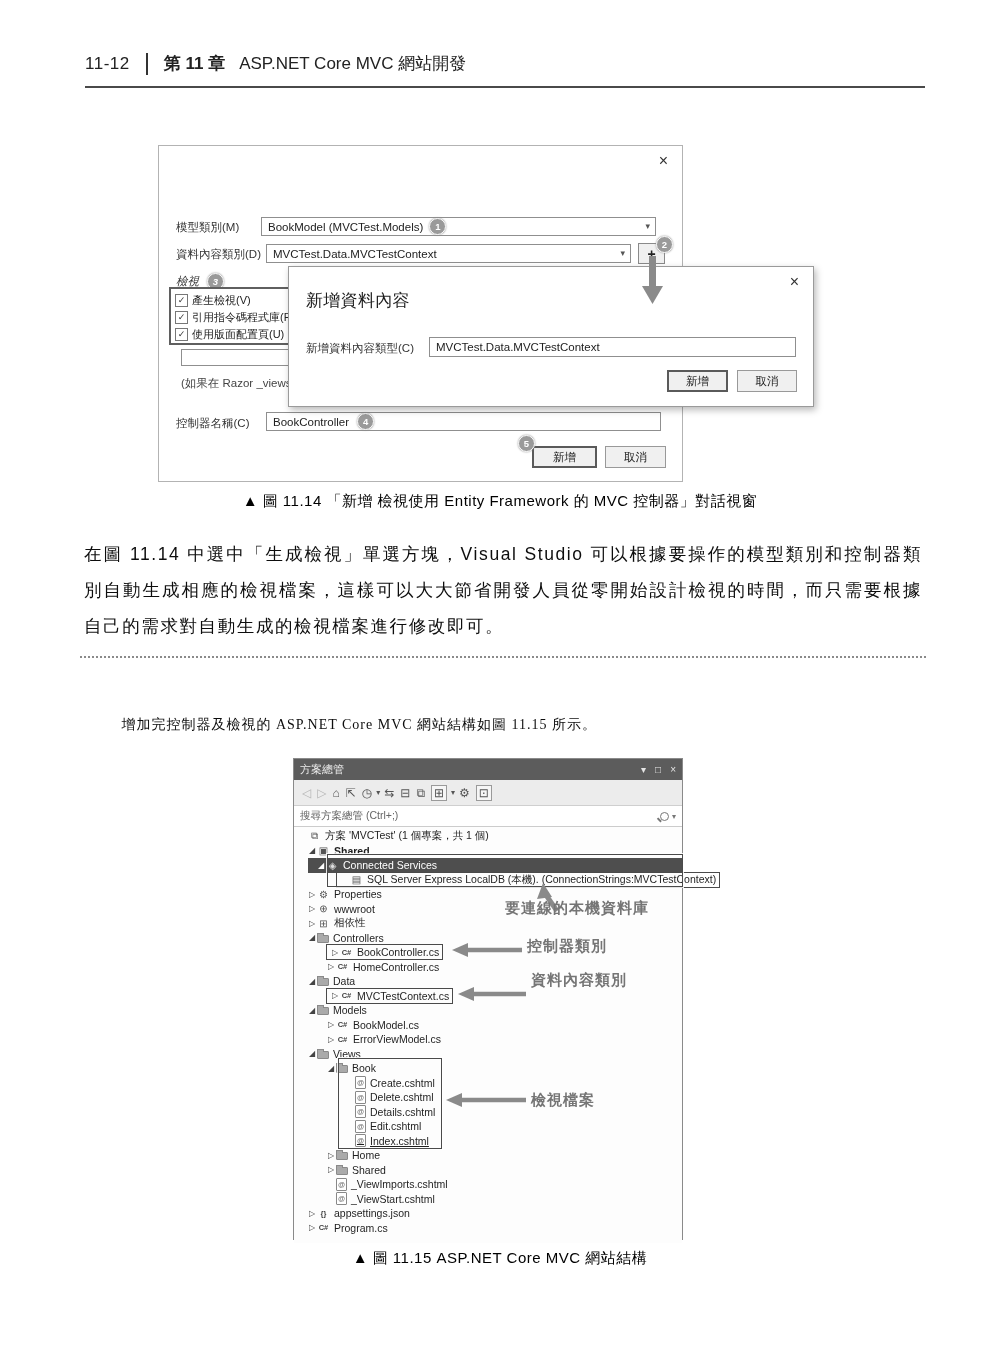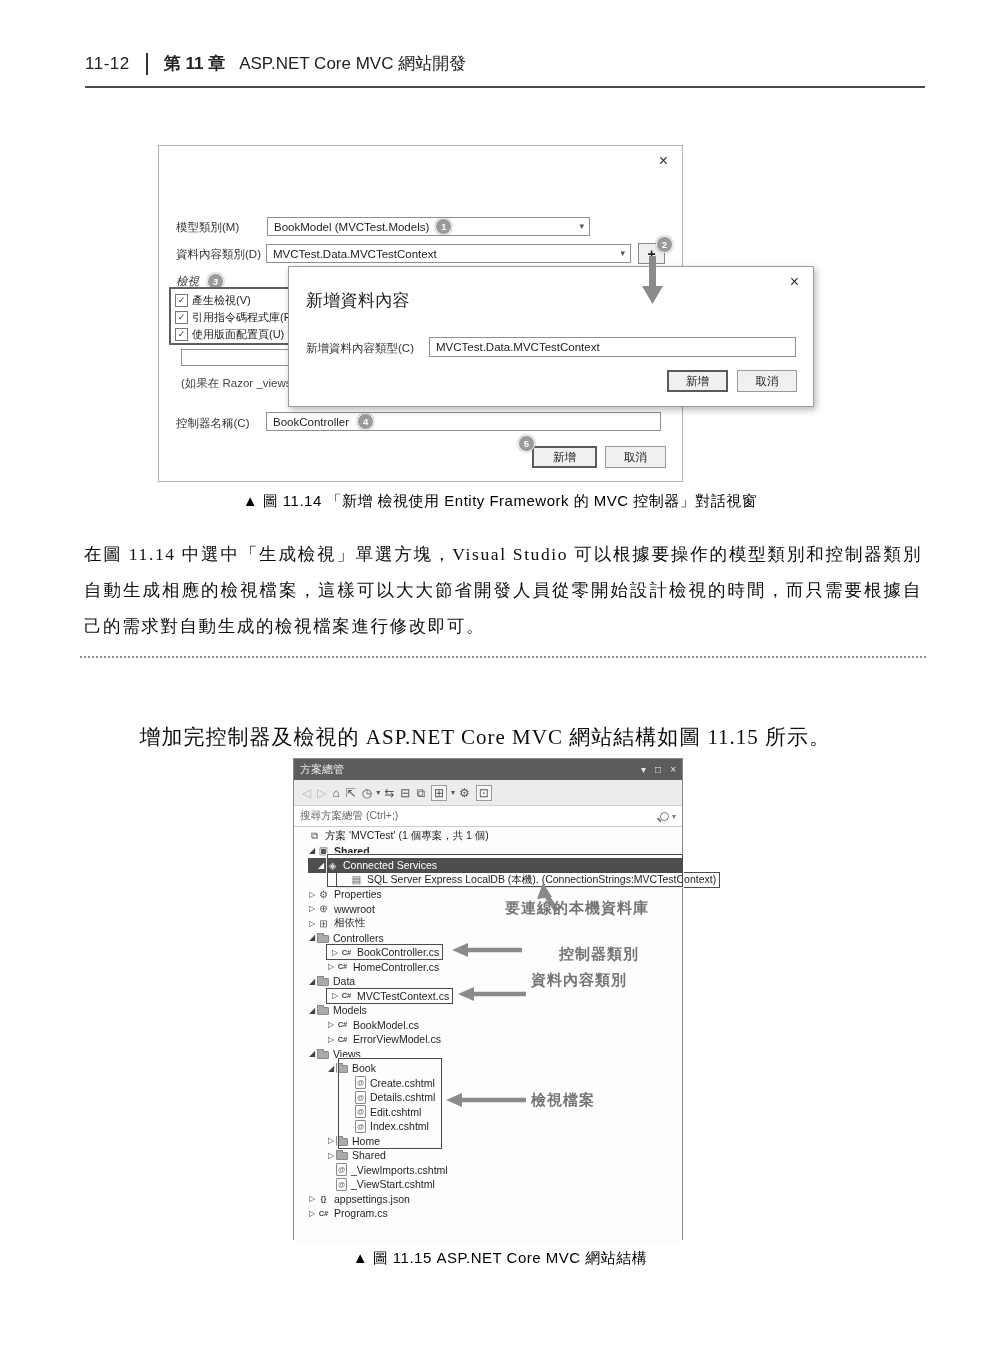--- a/index.html
+++ b/index.html
@@ -51,26 +51,26 @@
   .cap1414{top:492px;}
   .cap1415{top:1249px;}
 
   
   .noteblk{position:absolute;left:80px;top:528px;width:846px;}
   .notehead{display:flex;align-items:flex-end;height:52px;}
   .noteicon{flex:none;}
   .notelabel{font-family:"Liberation Serif",serif;font-weight:bold;font-size:19px;color:#000;
         margin:0 6px 2px 2px;}
   .notedots{flex:1;border-bottom:2px dotted #8a8a8a;margin-bottom:8px;}
-  .notetext{font-family:Liberation Serif, serif;font-size:17.5px;line-height:36px;
+  .notetext{font-family:Liberation Sans, sans-serif;font-size:17.5px;line-height:36px;
         text-align:justify;letter-spacing:1.6px;color:#0d0d0d;margin:8px 12px 0 4px;width:838px;}
   .notebottom{border-bottom:2px dotted #8a8a8a;margin-top:12px;}
 
   .para2{position:absolute;left:85px;top:702px;width:840px;font-family:"Liberation Serif",serif;
-        font-size:21px;letter-spacing:1px;color:#0d0d0d;text-indent:2.6em;}
+        font-size:14px;letter-spacing:1px;color:#0d0d0d;text-indent:2.6em;}
 
   
   .vsx{position:absolute;left:293px;top:758px;width:390px;height:482px;background:#fafafa;
        border:1px solid #8a8a8a;box-sizing:border-box;font-size:10.5px;}
   .vsx-title{height:21px;background:#5c5c5c;color:#ececec;display:flex;align-items:center;
        padding:0 6px;font-size:11px;}
   .vsx-title .sp{flex:1;}
   .vsx-title .tb-btn{margin-left:9px;font-size:10px;color:#e5e5e5;}
   .vsx-toolbar{height:25px;background:#ececec;border-bottom:1px solid #cfcfcf;display:flex;
        align-items:center;padding:0 5px;color:#555;}
@@ -121,21 +121,21 @@
   <span>ASP.NET Core MVC 網站開發</span>
 </div>
 <div class="headrule"></div>
 
 <div class="fig1414">
 
   <div class="dlg dlg-outer">
     <span class="dlg-x">×</span>
 
     <div class="flabel" style="left:17px;top:74px;">模型類別(M)</div>
-    <div class="combo" style="left:108px;top:71px;width:323px;">
+    <div class="combo" style="left:102px;top:71px;width:395px;">
       <span>BookModel (MVCTest.Models)</span>
       <span class="badge" style="margin-left:6px;">1</span>
       <span class="car">▾</span>
     </div>
 
     <div class="flabel" style="left:17px;top:101px;">資料內容類別(D)</div>
     <div class="combo" style="left:107px;top:98px;width:365px;">
       <span>MVCTest.Data.MVCTestContext</span>
       <span class="car">▾</span>
     </div>
@@ -324,28 +324,33 @@
         <span class="tlab">Book</span>
       </div>
       <div class="trow" style="padding-left: 51px;">
         <span class="exp"></span>
         <span class="ic ic-cshtml">@</span>
         <span class="tlab">Create.cshtml</span>
       </div>
       <div class="trow" style="padding-left: 51px;">
         <span class="exp"></span>
         <span class="ic ic-cshtml">@</span>
+        <span class="tlab">Delete.cshtml</span>
+      </div>
+      <div class="trow" style="padding-left: 51px;">
+        <span class="exp"></span>
+        <span class="ic ic-cshtml">@</span>
         <span class="tlab">Details.cshtml</span>
       </div>
       <div class="trow" style="padding-left: 51px; align-items: center;">
         <span class="exp"></span>
         <span class="ic ic-cshtml">@</span>
         <span class="tlab">Edit.cshtml</span>
       </div>
-      <div class="trow" style="padding-left: 51px;">
+      <div class="trow" style="padding-left: 51px; text-decoration: underline;">
         <span class="exp"></span>
         <span class="ic ic-cshtml">@</span>
         <span class="tlab">Index.cshtml</span>
       </div>
       <div class="trow" style="padding-left: 32px;">
         <span class="exp">▷</span>
         <span class="ic ic-folder"></span>
         <span class="tlab">Home</span>
       </div>
       <div class="trow" style="padding-left: 32px;">
@@ -383,18 +388,18 @@
     <polygon points="249,124 243,140 258,138" fill="#8a8a8a"></polygon>
     <line x1="228" y1="191" x2="172" y2="191" stroke="#8a8a8a" stroke-width="4.5"></line>
     <polygon points="158,191 174,184 174,198" fill="#8a8a8a"></polygon>
     <line x1="232" y1="235" x2="178" y2="235" stroke="#8a8a8a" stroke-width="4.5"></line>
     <polygon points="164,235 180,228 180,242" fill="#8a8a8a"></polygon>
     <line x1="232" y1="341" x2="166" y2="341" stroke="#8a8a8a" stroke-width="4.5"></line>
     <polygon points="152,341 168,334 168,348" fill="#8a8a8a"></polygon>
   </svg>
 
   <div class="annlab" style="left:211px;top:140px;">要連線的本機資料庫</div>
-  <div class="annlab" style="left:233px;top:186px;margin-left:32px;">控制器類別</div>
+  <div class="annlab" style="left:233px;top:178px;">控制器類別</div>
   <div class="annlab" style="left:237px;top:212px;">資料內容類別</div>
   <div class="annlab" style="left:237px;top:332px;">檢視檔案</div>
 </div>
 
 <div class="caption cap1415">▲ 圖 11.15 ASP.NET Core MVC 網站結構</div>
 
 </body></html>

